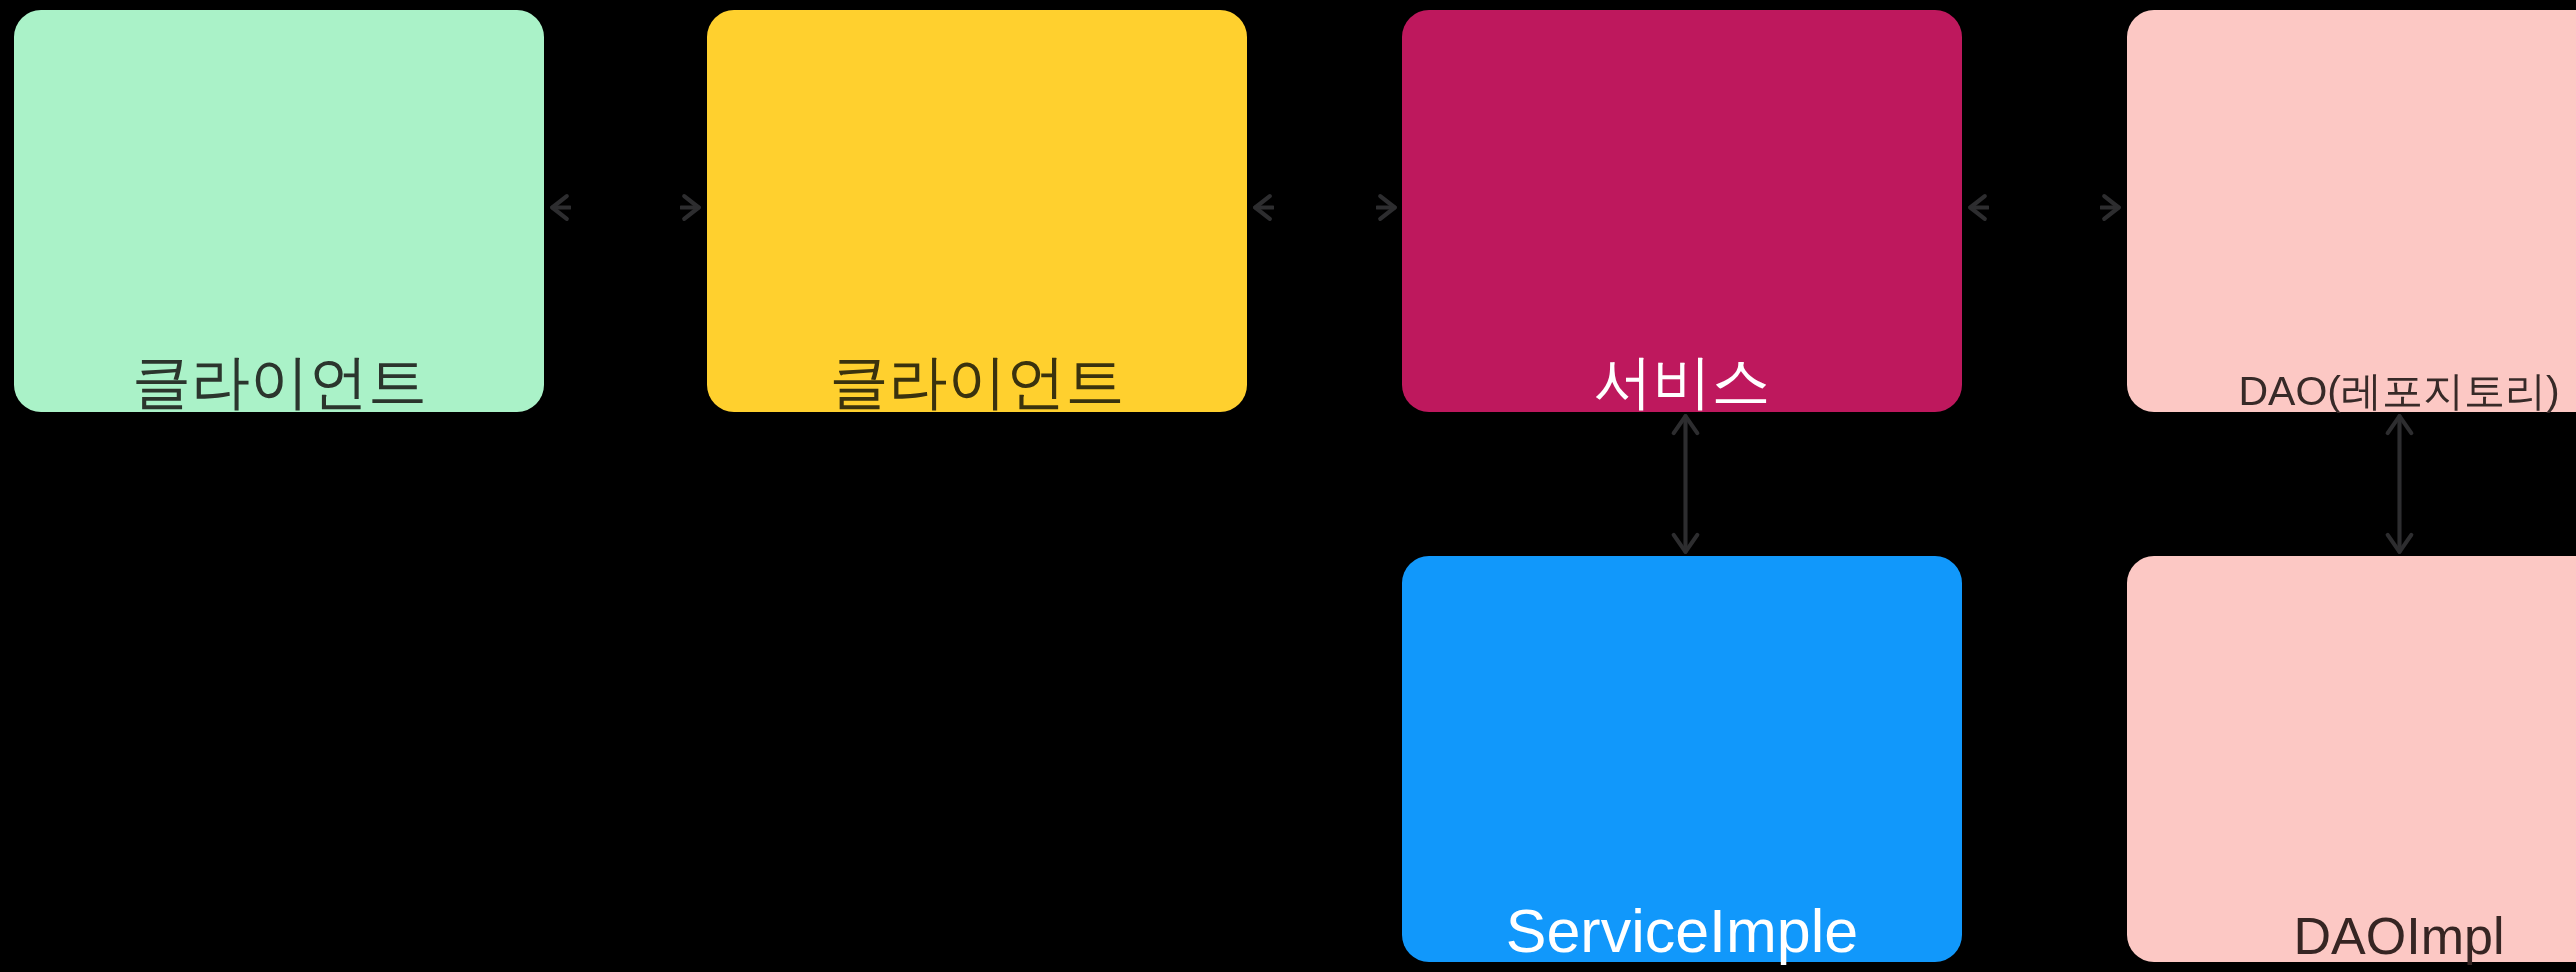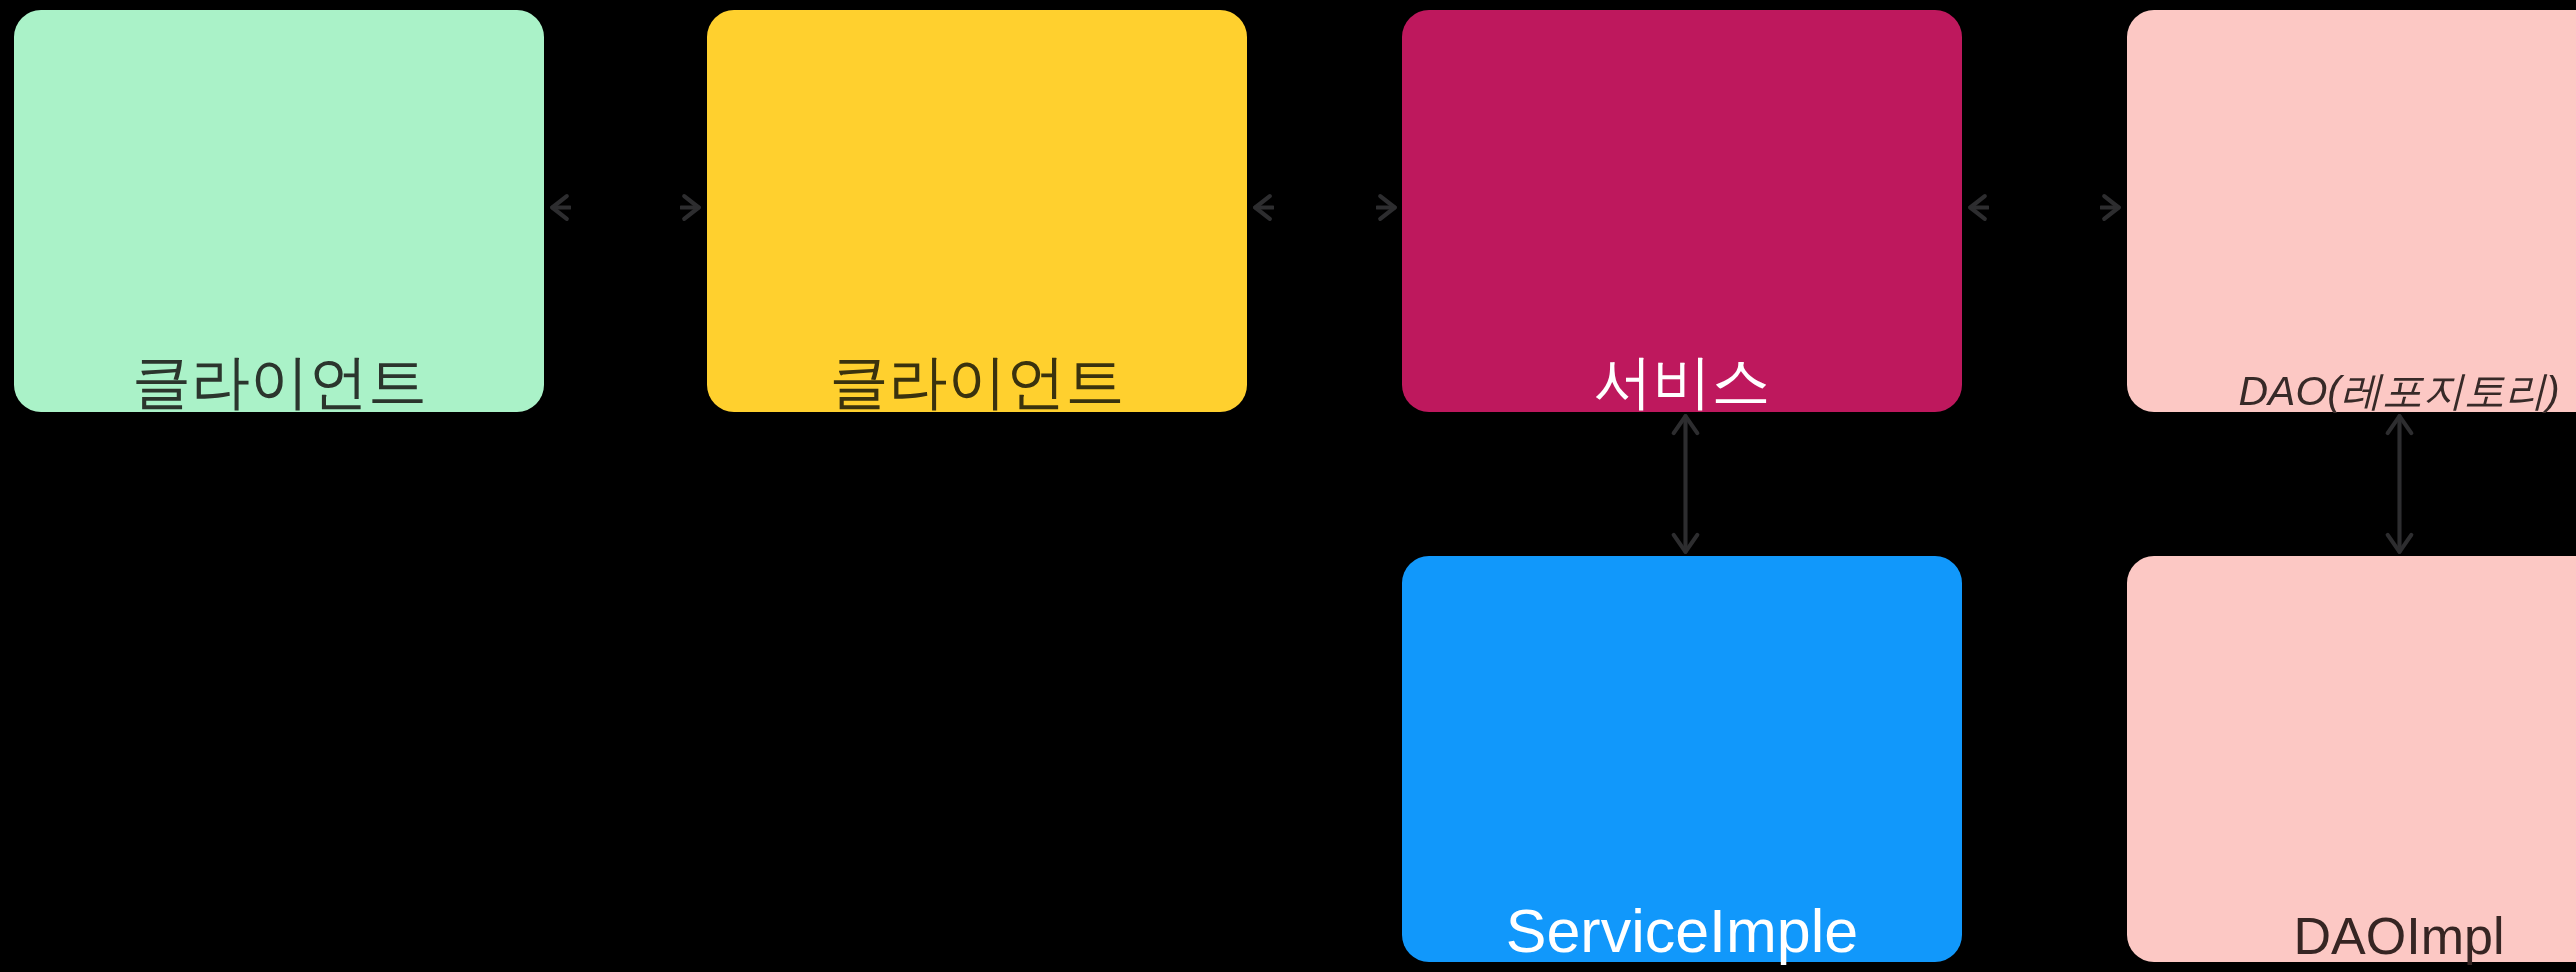--- a/index.html
+++ b/index.html
@@ -24,21 +24,21 @@
   #n-controller  {left:707px;top:10.3px;  width:540px;height:402px;}
   #n-service     {left:1402px;top:10.3px;  width:560px;height:402px;}
   #n-dao         {left:2127px;top:10.3px;  width:544px;height:402px;}
   #n-service-impl{left:1402px;top:556px;width:560px;height:406px;}
   #n-dao-impl    {left:2127px;top:556px;width:544px;height:406px;}
 
   #n-client .node-label,
   #n-controller .node-label,
   #n-service .node-label,
   #n-database .node-label{font-size:59px;}
-  #n-dao .node-label{font-size:41px;font-style:italic;}
+  #n-dao .node-label{font-size:41px;}
   #n-service-impl .node-label{font-size:61px;}
   #n-dao-impl .node-label{font-size:52px;}
 
   
   .h-pair{
     position:absolute;top:193px;height:29px;
     display:flex;justify-content:space-between;align-items:center;
     padding:0 3.1px;box-sizing:border-box;
   }
   #e1{left:544px;width:163px;}

